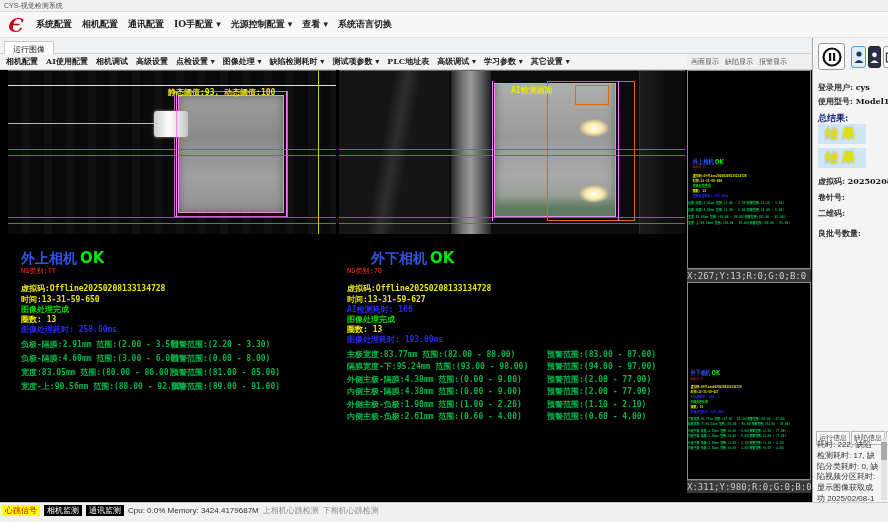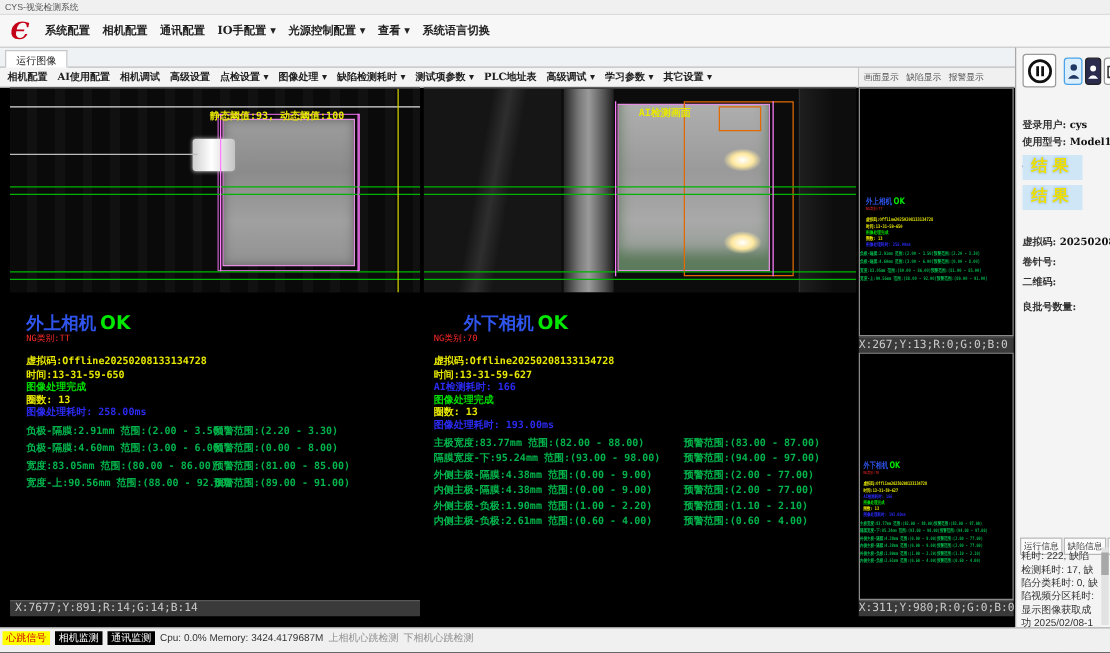--- a/index.html
+++ b/index.html
@@ -66,21 +66,21 @@
   .thumb-status{background:#3a3a3a;border-top:1px solid #585858;color:#cbcbcb;font:9px "DejaVu Sans Mono",monospace;padding:1px 0;height:13px;}
   #thumb-top-status{left:687px;top:269px;width:124px;}
   #thumb-bottom-status{left:687px;top:480px;width:124px;}
   
   #panel{left:812px;top:38px;width:76px;height:464px;background:#f4f4f4;border-left:1px solid #a8a8a8;}
   .pbtn{position:absolute;background:#fff;border:1px solid #9a9a9a;border-radius:3px;display:flex;align-items:center;justify-content:center;}
   #btn-pause{left:5px;top:5px;width:27px;height:27px;}
   #btn-user{left:38px;top:8px;width:15px;height:22px;background:#dbeefc;border-color:#4aa3e8;}
   #btn-user2{left:55px;top:8px;width:13px;height:22px;background:#2b2b4e;border-color:#222;}
   #btn-exit{left:70px;top:8px;width:13px;height:22px;}
-  .plabel{position:absolute;font:700 8px "DejaVu Serif",serif;color:#333;white-space:nowrap;left:5px;margin-top:12px;}
+  .plabel{position:absolute;font:700 8px "DejaVu Serif",serif;color:#333;white-space:nowrap;left:5px;}
   .pvalue{font-weight:700;color:#111;}
   #p-total{color:#1a237e;font-size:9px;}
   .result-box{position:absolute;left:5px;width:48px;height:20px;background:#cfe6f7;color:#f0e000;font:700 13px "DejaVu Serif",serif;letter-spacing:4px;text-align:center;line-height:20px;text-shadow:0 0 2px #7aa8d0;}
   .ptab{display:inline-block;border:1px solid #b8b8b8;background:#fbfbfb;font-size:7px;color:#444;padding:1px 2px;margin-right:1px;white-space:nowrap;}
   #p-tabs{position:absolute;left:3px;top:388px;white-space:nowrap;}
   #p-log{position:absolute;left:4px;top:402px;width:62px;font-size:8px;line-height:1.35;color:#333;word-break:break-all;}
   #p-scroll{position:absolute;right:1px;top:400px;width:6px;height:62px;background:#e2e2e2;}
   #p-scroll .sthumb{position:absolute;left:0;top:4px;width:6px;height:18px;background:#a8a8a8;}
   
   #statusbar{left:0;top:502px;width:888px;height:20px;background:#f0f0f0;border-top:1px solid #c8c8c8;}
@@ -161,21 +161,20 @@
       <div class="cline t-y" style="left:13px;top:60px;">时间:13-31-59-650</div>
       <div class="cline t-g" style="left:13px;top:70px;">图像处理完成</div>
       <div class="cline t-y" style="left:13px;top:80px;">圈数: 13</div>
       <div class="cline t-b" style="left:13px;top:90px;">图像处理耗时: 258.00ms</div>
       <div class="meas-row" style="top:105px;"><span>负极-隔膜:2.91mm 范围:(2.00 - 3.50)</span><span class="warn">预警范围:(2.20 - 3.30)</span></div>
       <div class="meas-row" style="top:119px;"><span>负极-隔膜:4.60mm 范围:(3.00 - 6.00)</span><span class="warn">预警范围:(0.00 - 8.00)</span></div>
       <div class="meas-row" style="top:133px;"><span>宽度:83.05mm 范围:(80.00 - 86.00)</span><span class="warn">预警范围:(81.00 - 85.00)</span></div>
       <div class="meas-row" style="top:147px;"><span>宽度-上:90.56mm 范围:(88.00 - 92.00)</span><span class="warn">预警范围:(89.00 - 91.00)</span></div>
     </div>
   </div>
-  <div class="view-status">X:7677;Y:891;R:14;G:14;B:14</div>
 </div>
 
 <div class="abs view" id="view-mid">
   <div class="view-content" id="mid-content">
     <div class="cam-img">
       <div class="M-blockL"></div>
       <div class="M-col"></div>
       <div class="M-blockR"></div>
       <div class="M-prod"></div>
       <div class="M-roi"></div>

